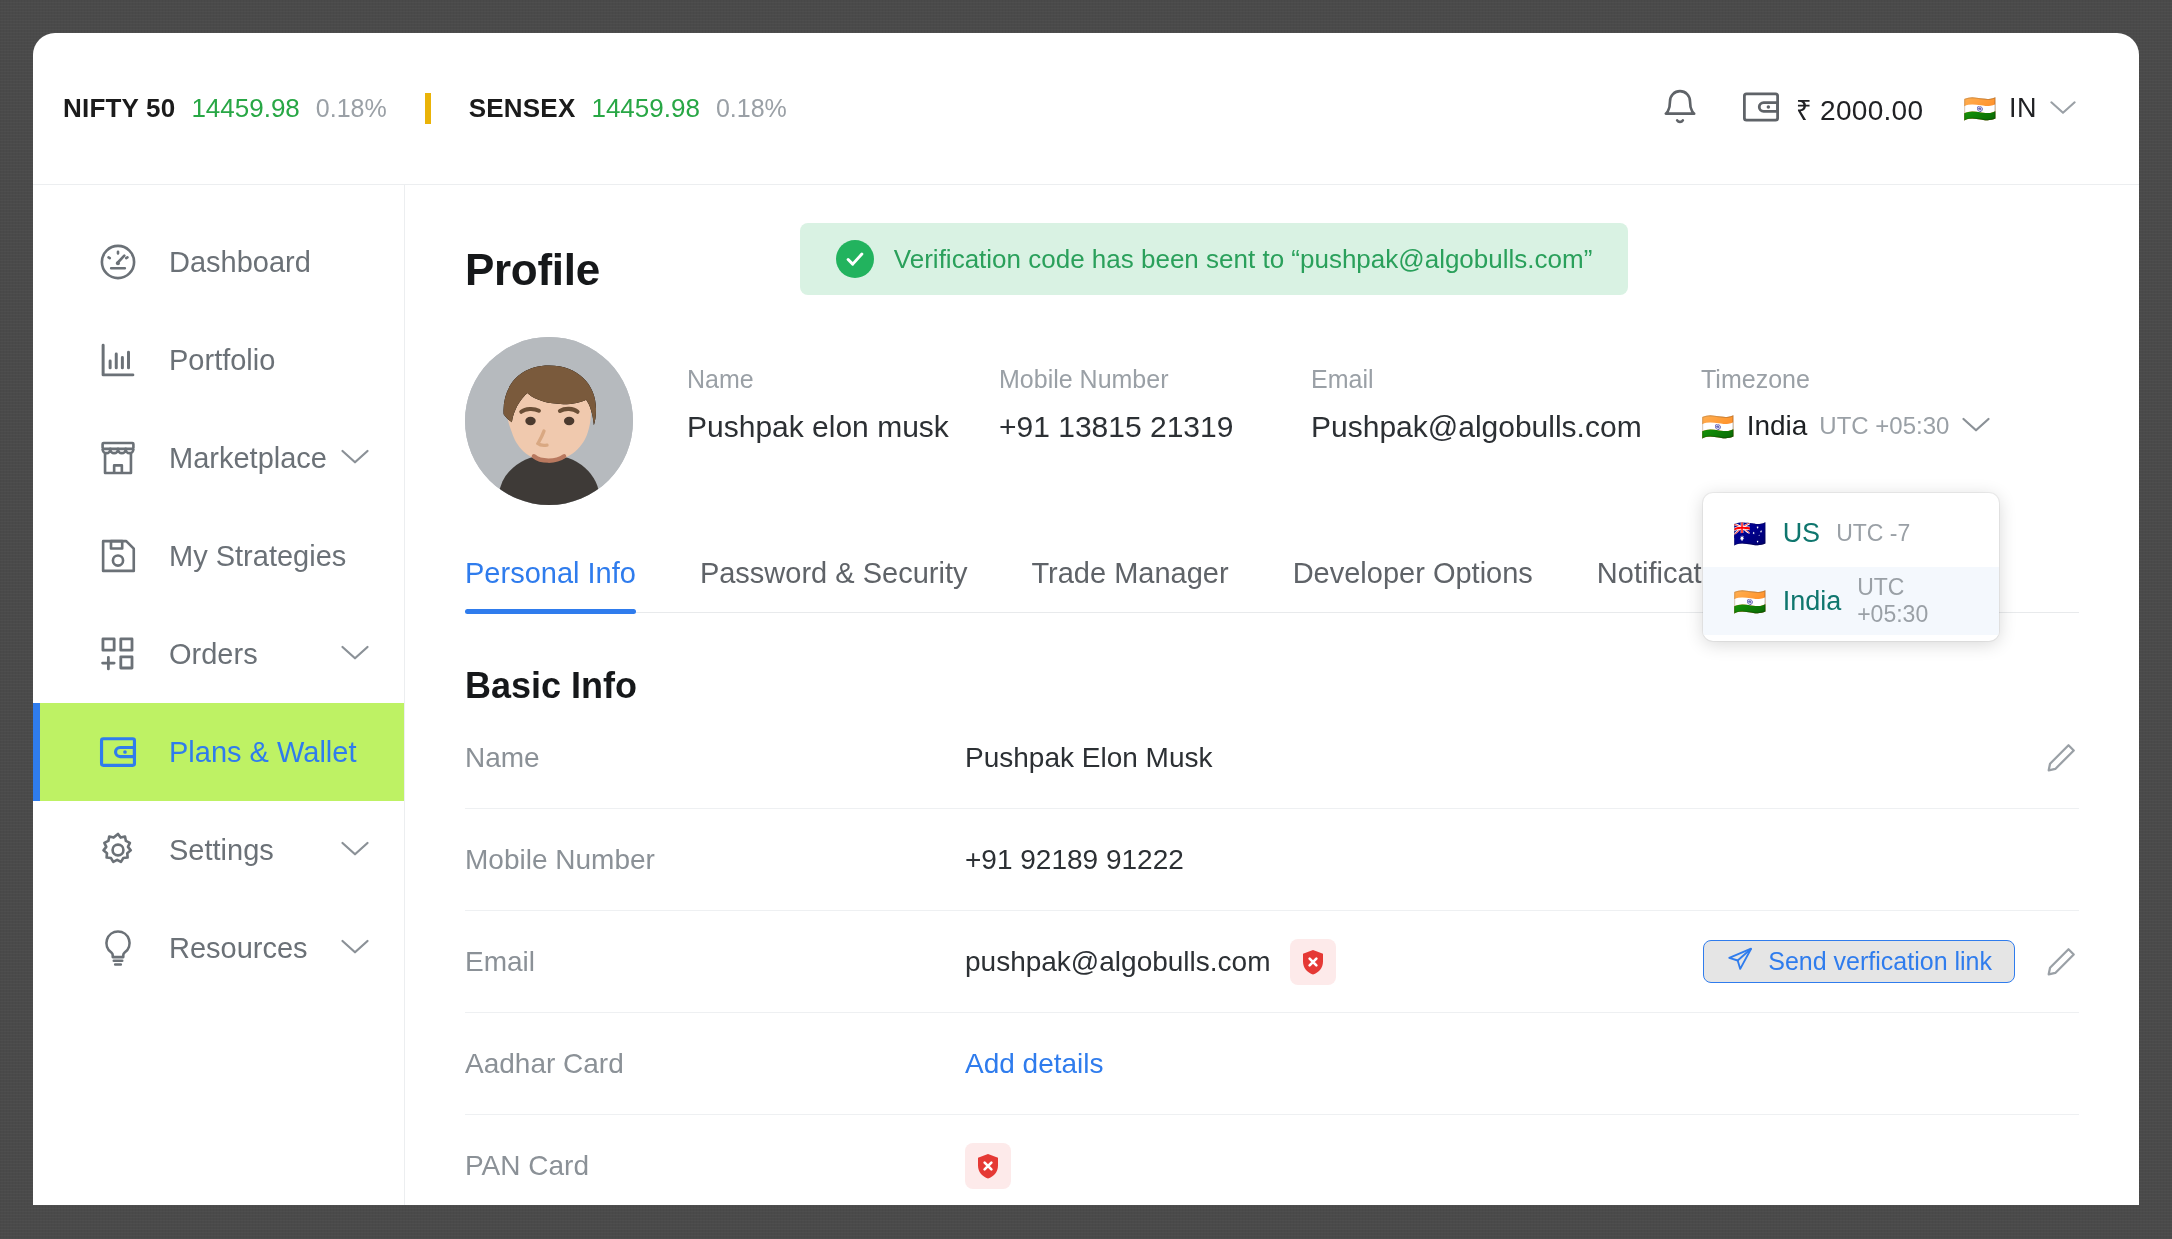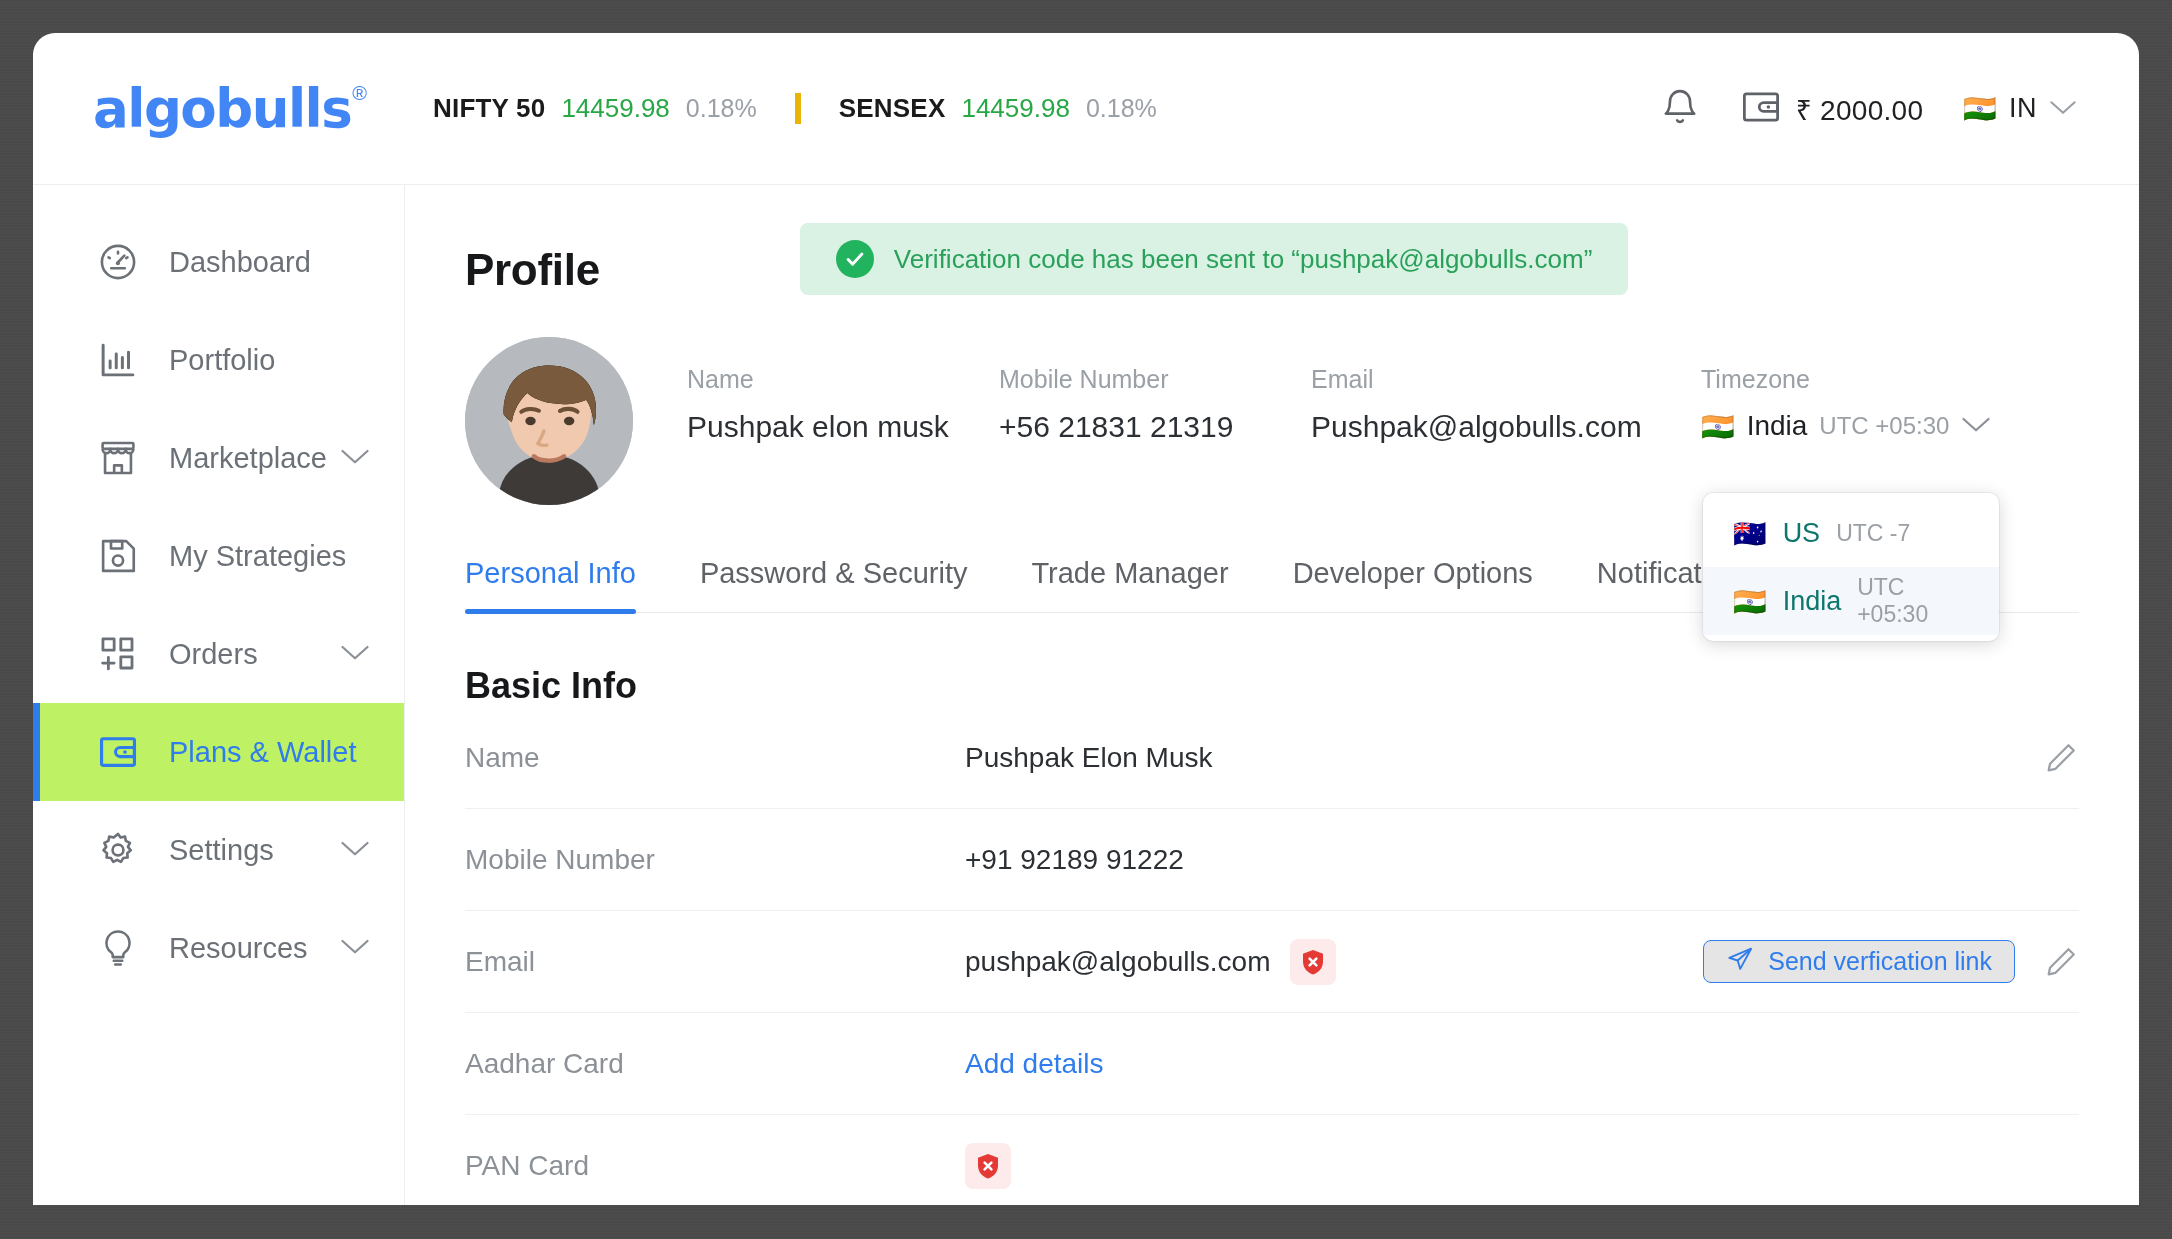--- a/index.html
+++ b/index.html
@@ -191,24 +191,20 @@
   }
   .pencil { cursor: pointer; display: flex; align-items: center; }
 </style>
 </head>
 <body>
 
 <div class="window">
 
   <div class="topbar">
 
-    <div class="logo-wrap">
-      <span class="logo">algobulls</span>
-        <span class="logo-r">®</span>
-    </div>
 
     <div class="tickers">
       <div class="ticker">
         <span class="tk-name">NIFTY 50</span>
         <span class="tk-val">14459.98</span>
         <span class="tk-pct">0.18%</span>
       </div>
       <div class="ticker">
         <span class="tk-name">SENSEX</span>
         <span class="tk-val">14459.98</span>
@@ -393,21 +389,21 @@
           </svg>
         </div>
 
         <div class="sum-fields">
           <div class="sum-col c1">
             <div class="sum-label">Name</div>
             <div class="sum-value">Pushpak elon musk</div>
           </div>
           <div class="sum-col c2">
             <div class="sum-label">Mobile Number</div>
-            <div class="sum-value">+56 21831 21319</div>
+            <div class="sum-value">+91 13815 21319</div>
           </div>
           <div class="sum-col c3">
             <div class="sum-label">Email</div>
             <div class="sum-value">Pushpak@algobulls.com</div>
           </div>
           <div class="sum-col">
             <div class="sum-label">Timezone</div>
             <div class="tz-value">
               <span class="flag">🇮🇳</span>
               <span class="tz-country">India</span>

